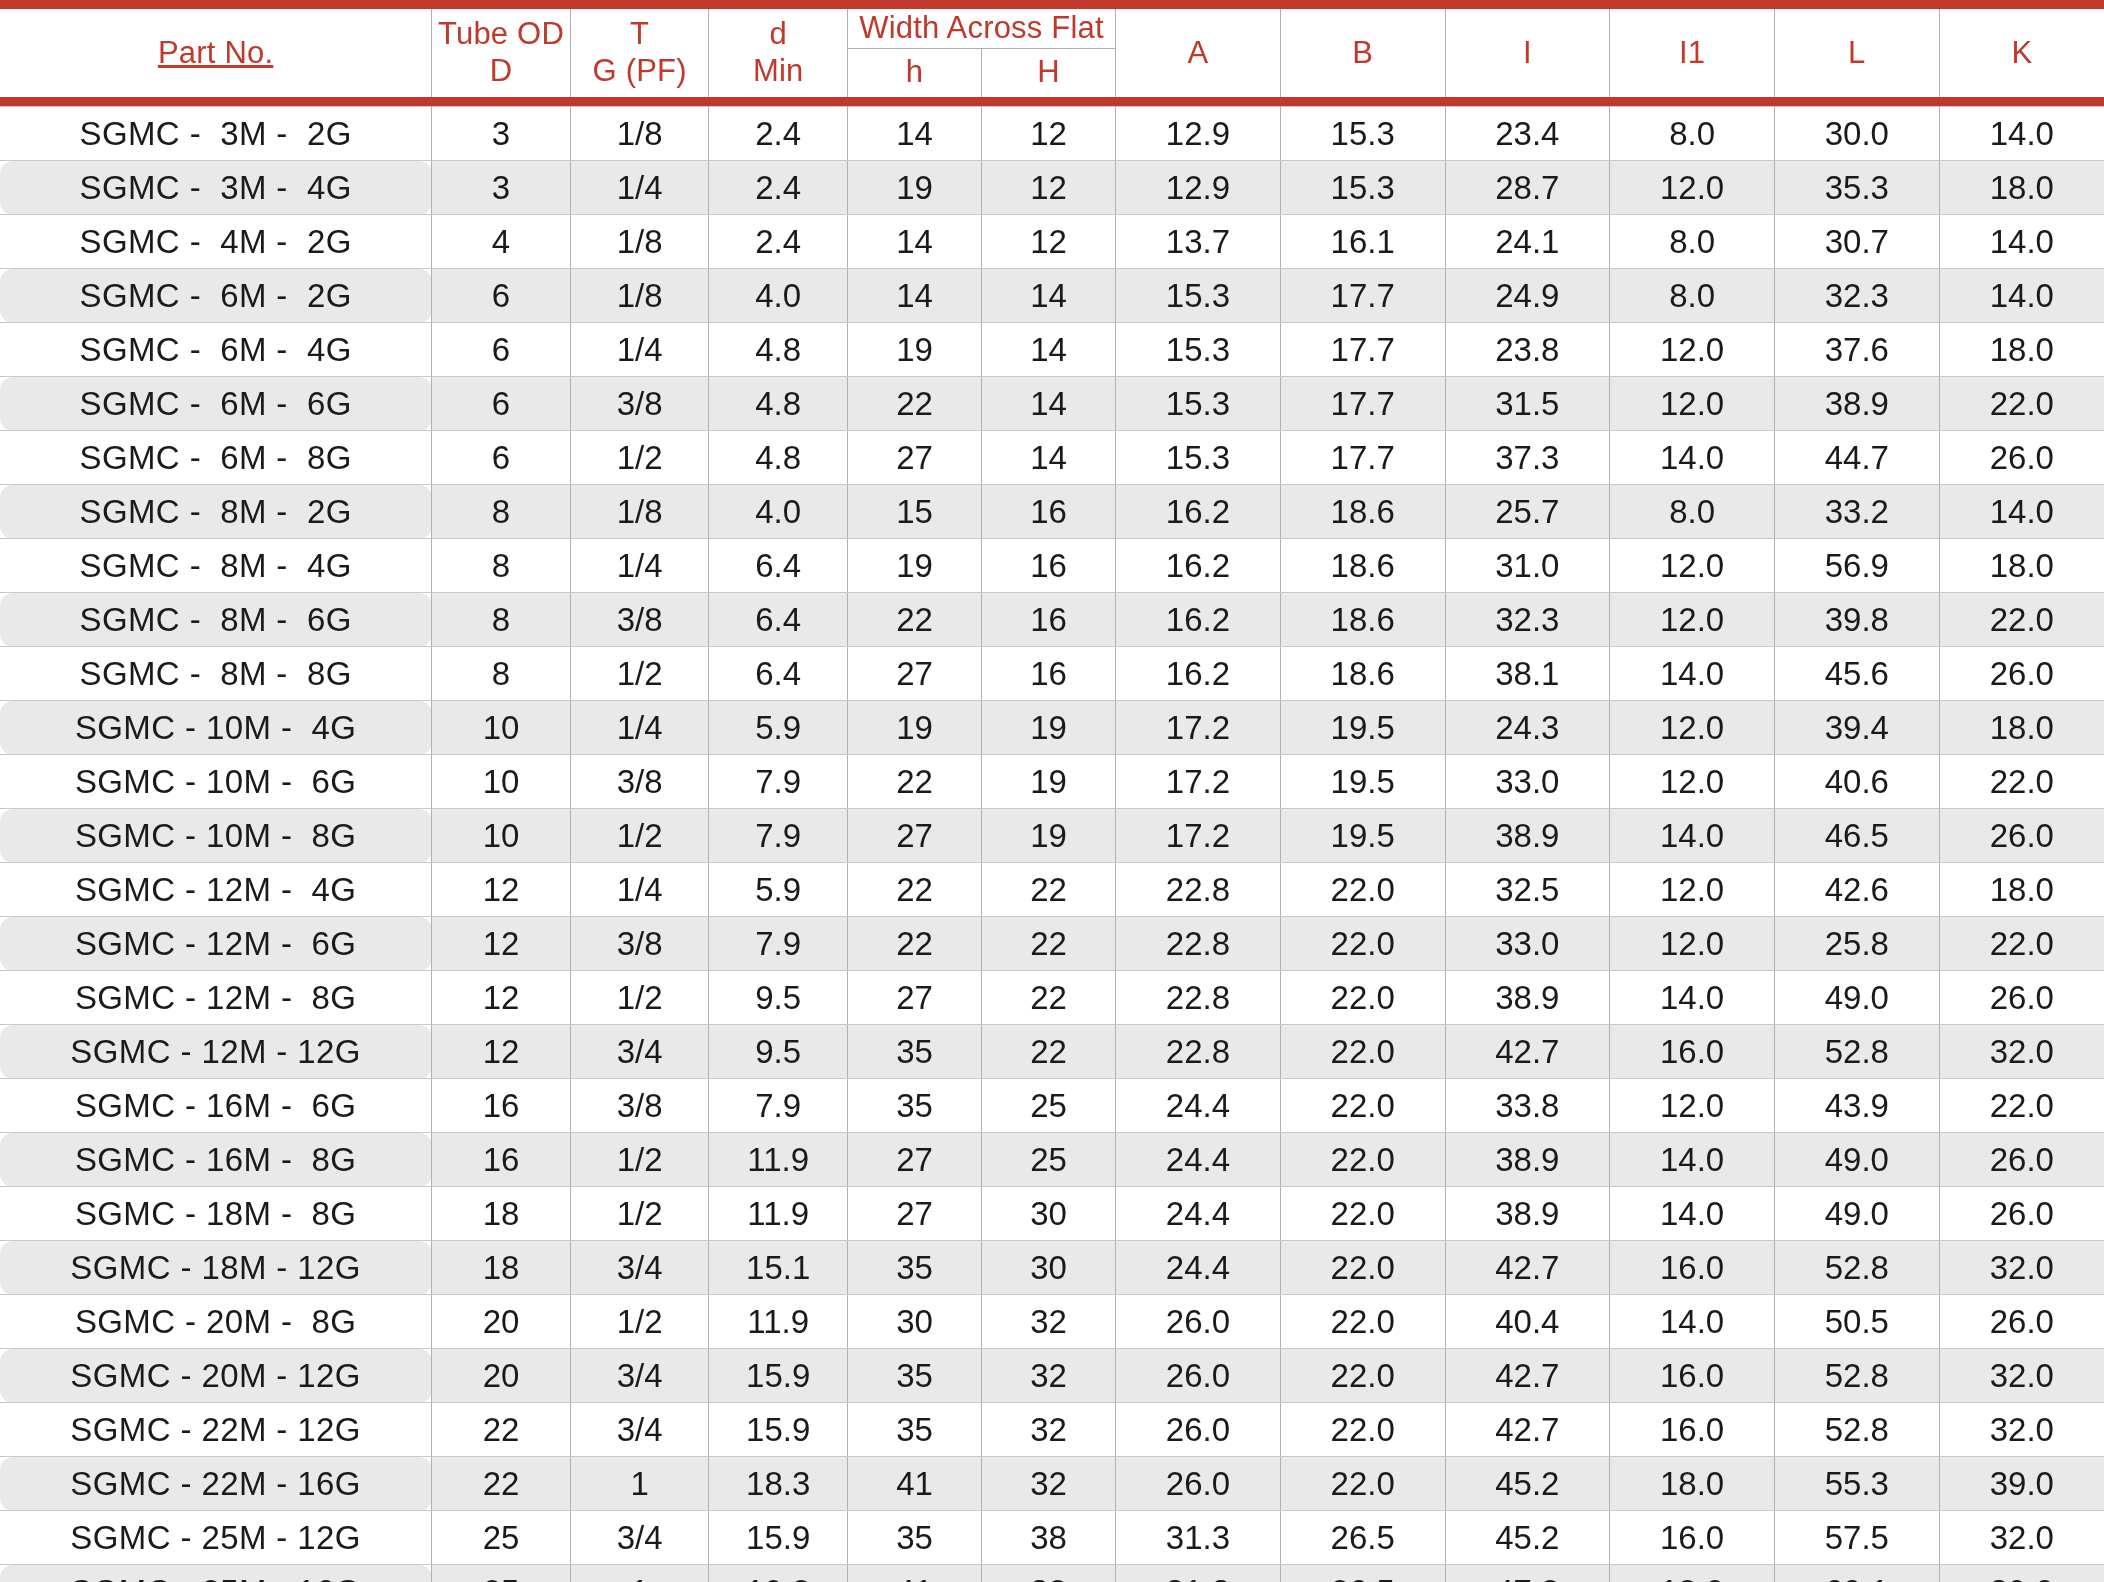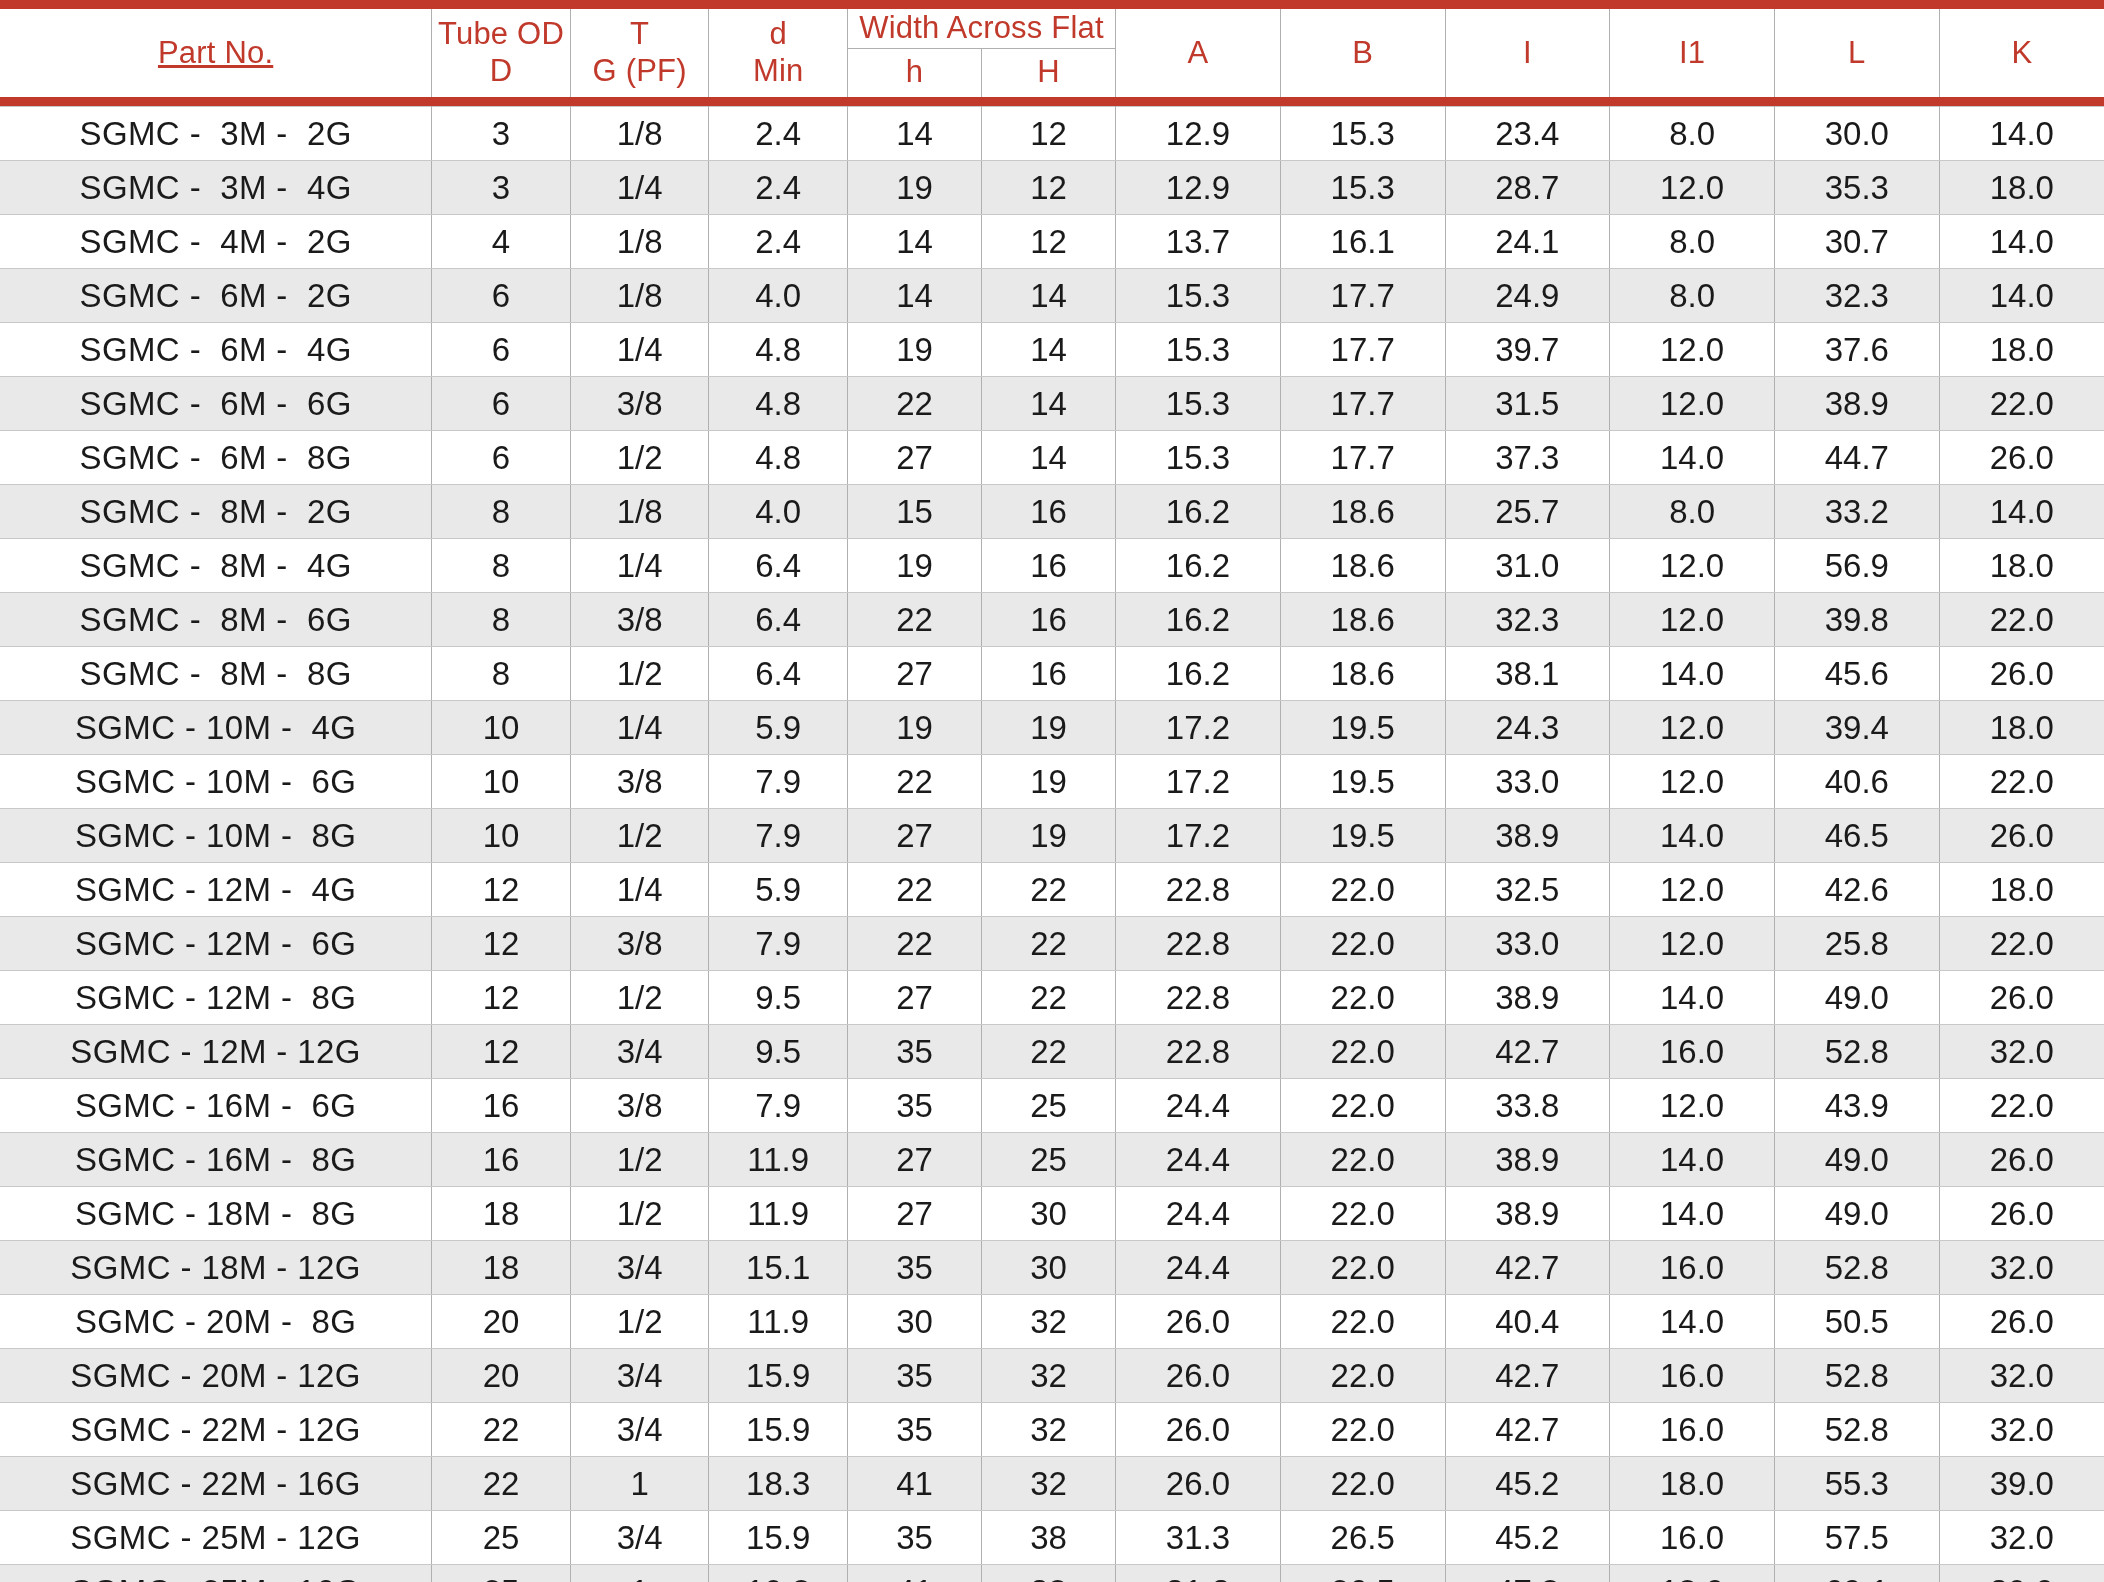--- a/index.html
+++ b/index.html
@@ -61,20 +61,21 @@
     border-top: 1px solid #c8c8c8;
     border-bottom: 1px solid #c8c8c8;
   }
   tbody tr.data-row.alt td {
     background: #e9e9e9;
   }
   td.part-cell {
     font-size: 33px;
     letter-spacing: 0.4px;
     white-space: pre;
+    border-radius: 13px;
   }
   
   #spec-table tr > *:first-child { border-left: none; }
   #spec-table tr > *:last-child  { border-right: none; }
 </style>
 </head>
 <body>
 
 <table id="spec-table">
   <colgroup>
@@ -186,21 +187,21 @@
       </tr>
       <tr class="data-row">
         <td class="part-cell">SGMC -  6M -  4G</td>
         <td>6</td>
         <td>1/4</td>
         <td>4.8</td>
         <td>19</td>
         <td>14</td>
         <td>15.3</td>
         <td>17.7</td>
-        <td>39.7</td>
+        <td>23.8</td>
         <td>12.0</td>
         <td>37.6</td>
         <td>18.0</td>
       </tr>
       <tr class="data-row alt">
         <td class="part-cell">SGMC -  6M -  6G</td>
         <td>6</td>
         <td>3/8</td>
         <td>4.8</td>
         <td>22</td>

